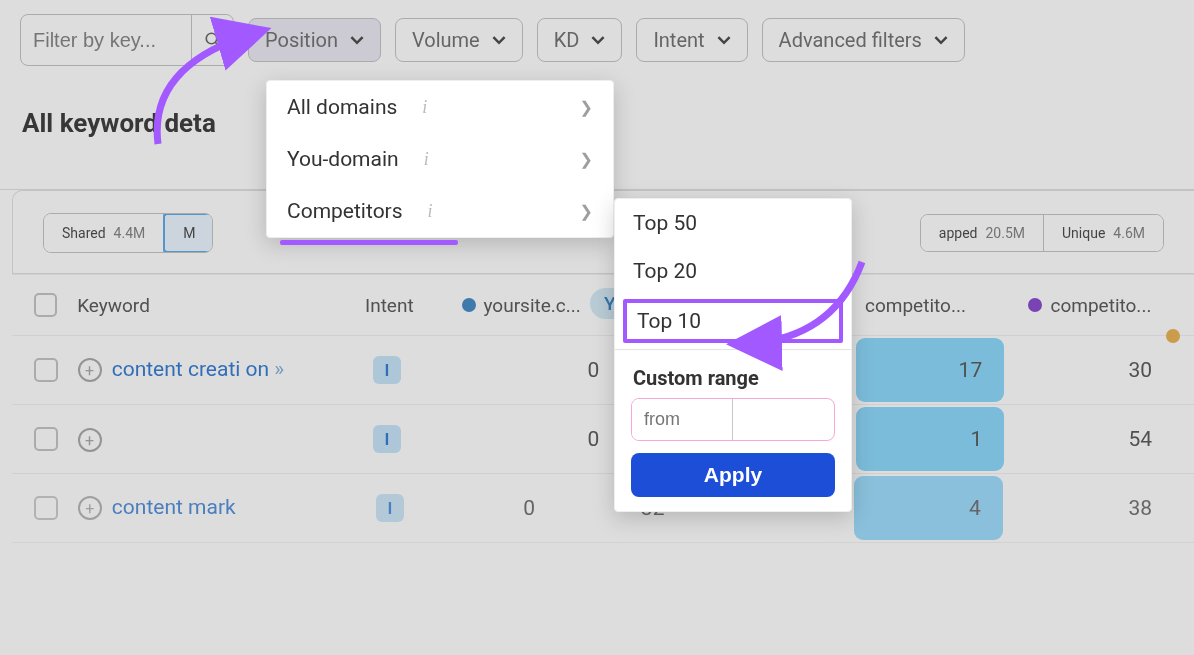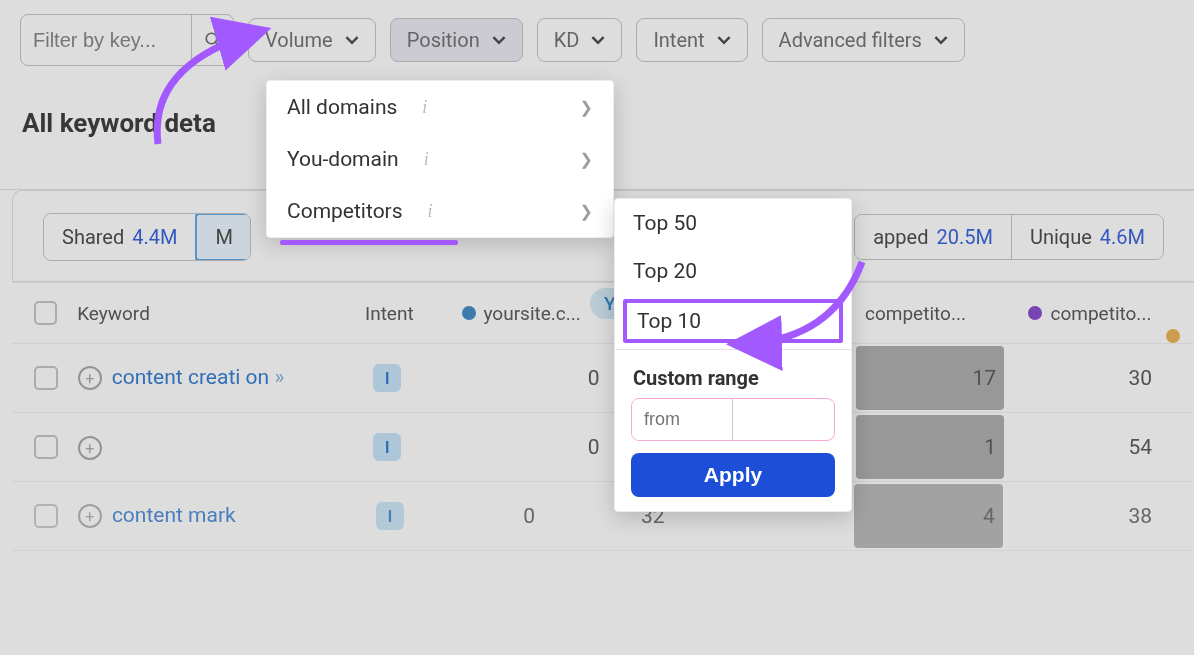--- a/index.html
+++ b/index.html
@@ -108,31 +108,31 @@
   margin-left: 12px;
 }
 .tabset {
   display: inline-flex;
   border: 1px solid #bdbdbd;
   border-radius: 8px;
   overflow: hidden;
 }
 .tabset .tab {
   padding: 10px 18px;
-  font-size: 20px;
+  font-size: 14px;
   display: flex;
   gap: 8px;
   align-items: center;
   cursor: pointer;
   color: #333;
   border-right: 1px solid #bdbdbd;
   background: #fff;
 }
 .tabset .tab:last-child { border-right: none; }
-.tab .count { color: #1d4ed8; }
+.tab .count { color: #737373; }
 .tab.sel {
   background: #e9f3ff;
   border: 2px solid #4aa0e6;
   margin: -1px;
   border-radius: 4px;
 }
 .table-header {
   display: flex;
   align-items: center;
   padding: 18px 22px;
@@ -201,21 +201,21 @@
   font-size: 17px;
   font-weight: 600;
 }
 .num-cell {
   width: 150px;
   text-align: right;
   font-size: 21px;
   color: #444;
   padding-right: 20px;
 }
-.num-cell.green { background: #a3a3a3; border-radius: 4px; padding: 20px 8px; margin: -20px 0; }
+.num-cell.green { background: #7dd3fc; border-radius: 9px; padding: 20px 22px; margin: -20px 0; }
 .dropdown1 {
   position: absolute;
   left: 266px;
   top: 80px;
   width: 348px;
   background: #fff;
   border: 1px solid #eee;
   border-radius: 4px;
   box-shadow: 0 6px 22px rgba(0,0,0,0.18);
   z-index: 200;
@@ -335,30 +335,30 @@
 <div class="filter-bar">
   <div class="filter-input-wrap">
     <input class="filter-input" placeholder="Filter by key..." style="">
     <button class="filter-search-btn">
       <svg width="18" height="18" viewBox="0 0 24 24" fill="none" stroke="#555" stroke-width="2.2">
           <circle cx="10" cy="10" r="7"></circle>
           <line x1="20" y1="20" x2="15" y2="15"></line>
         </svg>
     </button>
   </div>
-  <div class="filter-pill">
-    <span>Volume</span>
+  <div class="filter-pill active">
+    <span>Position</span>
     <span class="chev">
         <svg width="14" height="14" viewBox="0 0 10 10">
           <path d="M1 3 L5 7 L9 3" fill="none" stroke="#333" stroke-width="1.8"></path>
         </svg>
       </span>
   </div>
-  <div class="filter-pill active">
-    <span>Position</span>
+  <div class="filter-pill">
+    <span>Volume</span>
     <span class="chev">
         <svg width="14" height="14" viewBox="0 0 10 10">
           <path d="M1 3 L5 7 L9 3" fill="none" stroke="#333" stroke-width="1.8"></path>
         </svg>
       </span>
   </div>
   <div class="filter-pill">
     <span>KD</span>
     <span class="chev">
         <svg width="14" height="14" viewBox="0 0 10 10">

